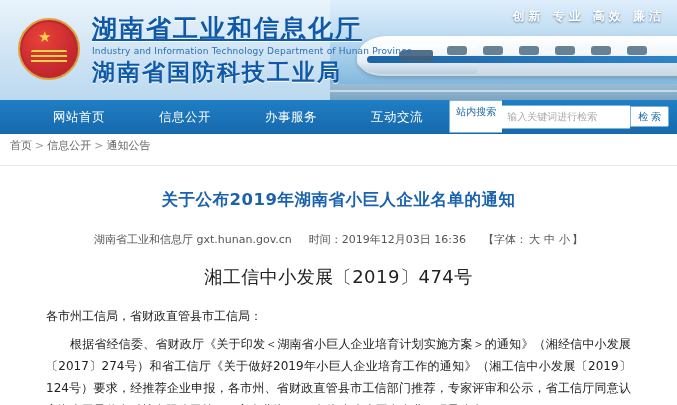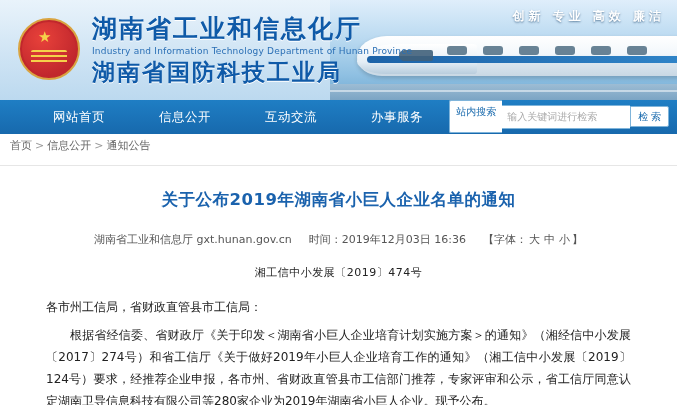--- a/index.html
+++ b/index.html
@@ -110,20 +110,21 @@
     left: 92px; top: 14px;
     color: #1b4f9c;
   }
   .title-cn1 {
     font-size: 25px;
     font-weight: bold;
     letter-spacing: 2px;
     color: #0f5aa8;
     line-height: 30px;
     text-shadow: 0 1px 0 #fff;
+    text-decoration: underline;
   }
   .title-en {
     font-size: 9px;
     color: #2a6fb5;
     letter-spacing: .2px;
     line-height: 14px;
   }
   .title-cn2 {
     font-size: 23px;
     font-weight: bold;
@@ -245,21 +246,21 @@
   .art-meta .site { color: #555; }
   .art-meta .sep { display: inline-block; width: 10px; }
   .fontsize {
     color: #555;
     margin-top: 26px;
   }
   .fontsize .fs { margin: 0 2px; cursor: pointer; }
 
   .doc-no {
     text-align: center;
-    font-size: 11px;
+    font-size: 18px;
     color: #222;
     margin: 14px 0 16px 0;
     letter-spacing: .5px;
   }
   .para {
     font-size: 12px;
     color: #222;
     line-height: 22px;
     text-align: justify;
     margin-bottom: 6px;
@@ -298,22 +299,22 @@
     <div class="title-cn2">湖南省国防科技工业局</div>
   </div>
 
   <div class="slogan">创新 专业 高效 廉洁</div>
 </div>
 
 <div class="nav">
   <div class="nav-items">
     <div class="nav-item">网站首页</div>
     <div class="nav-item">信息公开</div>
+    <div class="nav-item">办事服务</div>
     <div class="nav-item">互动交流</div>
-    <div class="nav-item">办事服务</div>
     <div class="nav-item">专题专栏</div>
   </div>
 
   <div class="searchbox">
     <div class="search-label">站内搜索</div>
     <input class="search-input" type="text" placeholder="输入关键词进行检索" style="">
     <button class="search-btn">检 索</button>
   </div>
 </div>
 

